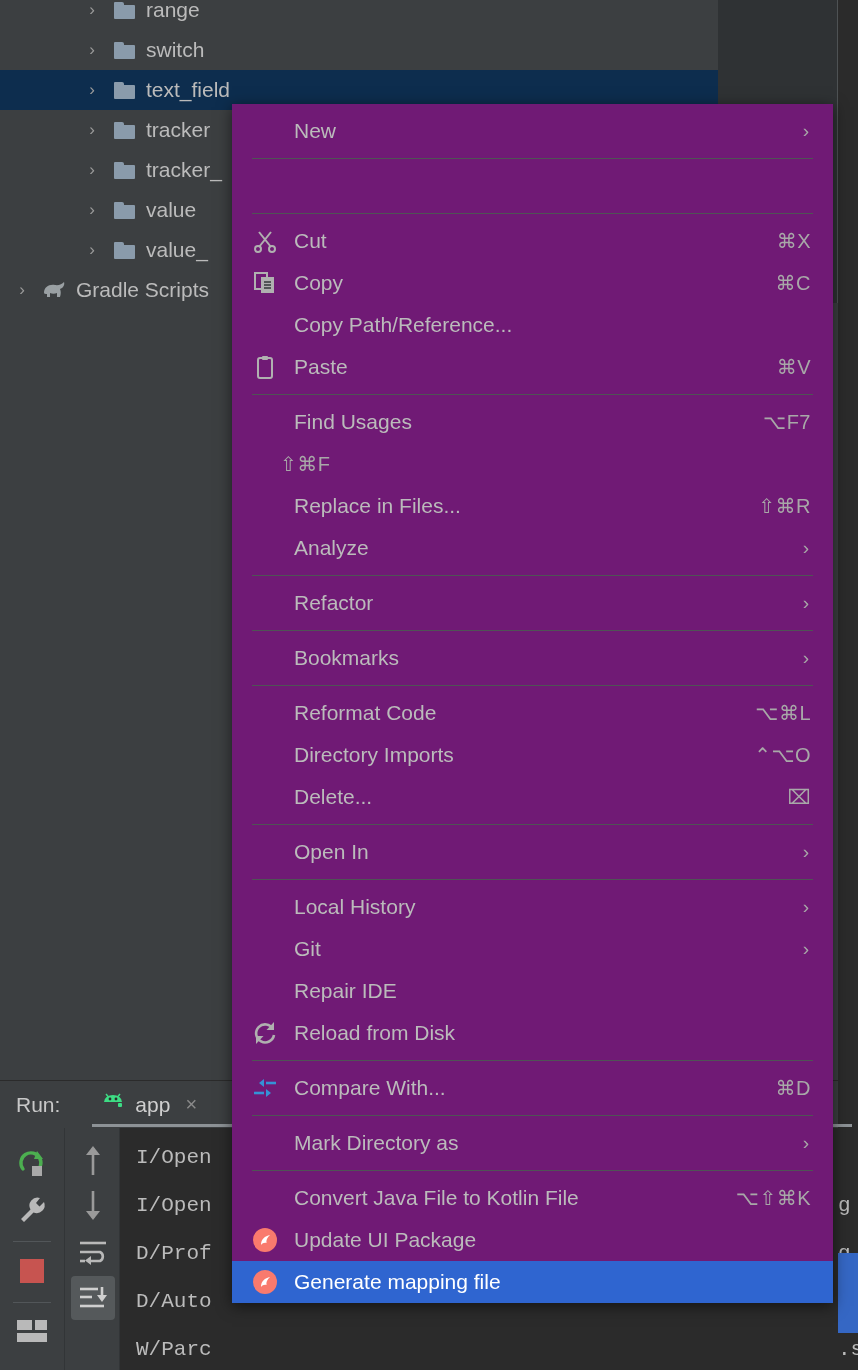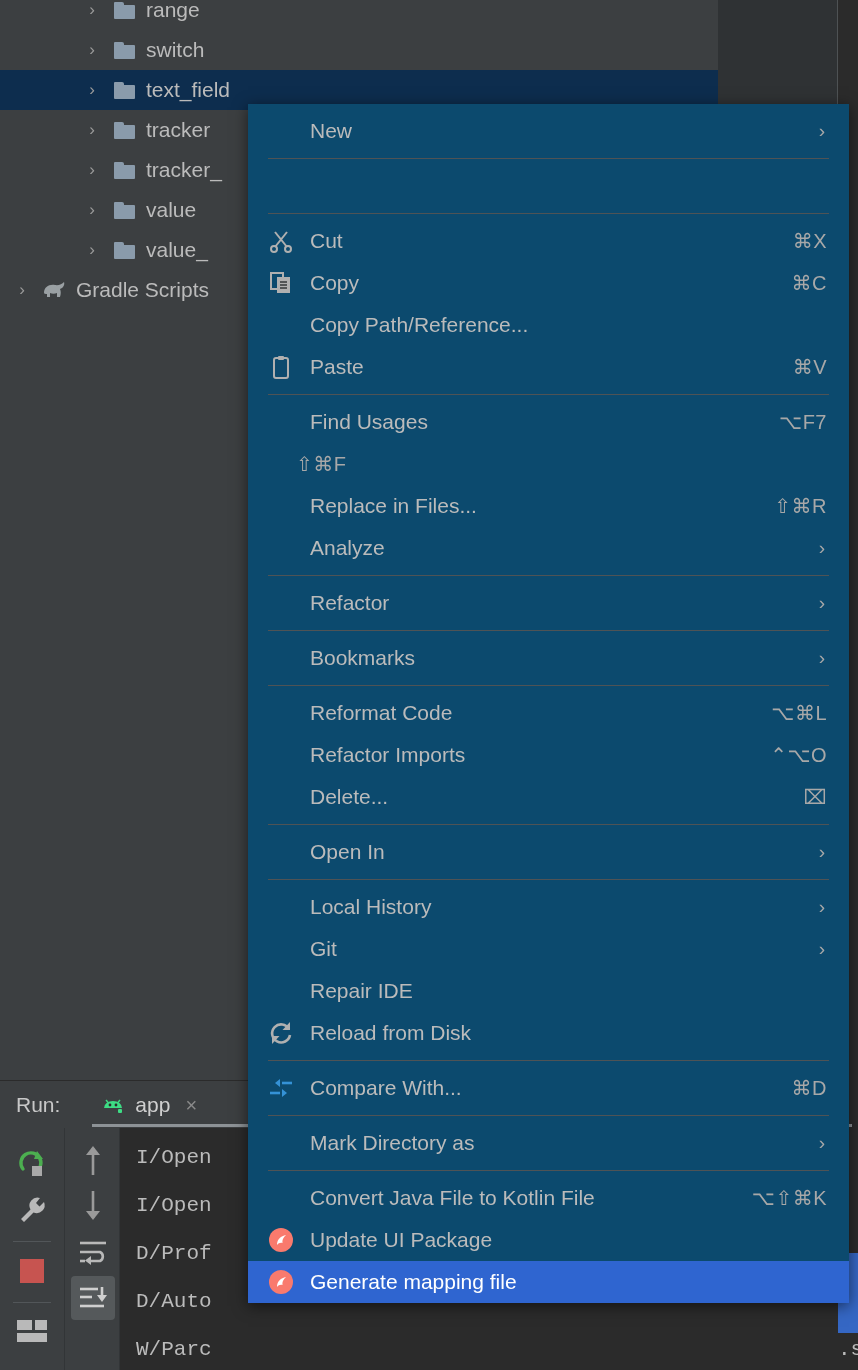--- a/index.html
+++ b/index.html
@@ -67,21 +67,21 @@
     position: absolute; left: 0; top: 1080px; width: 838px; height: 1px; background: #2b2b2b;
   }
   .run-header {
     position: absolute; left: 0; top: 1082px; width: 838px; height: 46px;
     background: #3c3f41; display: flex; align-items: center;
   }
   .run-label {
     margin-left: 16px; font-size: 21px; color: #c8c8c8;
   }
   .run-tab {
-    margin-left: 40px; display: flex; align-items: flex-end; gap: 9px;
+    margin-left: 40px; display: flex; align-items: flex-start; gap: 9px;
   }
   .android-ico { width: 26px; height: 18px; position: relative; }
   .run-tab-name { font-size: 21px; color: #cfcfcf; }
   .run-tab-close { font-size: 20px; color: #8a8a8a; margin-left: 6px; }
   .run-tab-underline {
     position: absolute; left: 92px; top: 1124px; width: 760px; height: 3px;
     background: #8d9296;
   }
 
   .run-toolbar-left {
@@ -112,22 +112,22 @@
   }
   .right-peek {
     position: absolute; left: 838px; top: 1128px; width: 20px; height: 242px;
     font-family: "Liberation Mono", monospace; font-size: 21px; color: #bbbbbb;
     padding-top: 6px; overflow: hidden;
   }
   .right-peek .console-line { height: 48px; line-height: 48px; }
 
   
   .ctx-menu {
-    position: absolute; left: 248px; top: 104px; width: 601px;
-    background: #0c4a6e;
+    position: absolute; left: 232px; top: 104px; width: 601px;
+    background: #701a75;
     box-shadow: 0 3px 14px rgba(0,0,0,0.55);
     padding: 6px 0 0 0;
   }
   .ctx-item {
     position: relative; height: 42px; display: flex; align-items: center;
     padding: 0 20px 0 0; color: #bbbbbb; font-size: 21px;
   }
   .ctx-item.selected { background: #2f65d0; color: #ffffff; }
   .ctx-ico {
     width: 30px; flex: 0 0 auto; margin-left: 18px; height: 42px;
@@ -386,21 +386,21 @@
         <span class="ctx-arrow">›</span>
       </div>
       <div class="ctx-sep"></div>
       <div class="ctx-item">
         <span class="ctx-ico"></span>
         <span class="ctx-text">Reformat Code</span>
         <span class="ctx-accel">⌥⌘L</span>
       </div>
       <div class="ctx-item">
         <span class="ctx-ico"></span>
-        <span class="ctx-text">Refactor Imports</span>
+        <span class="ctx-text">Directory Imports</span>
         <span class="ctx-accel">⌃⌥O</span>
       </div>
       <div class="ctx-item">
         <span class="ctx-ico"></span>
         <span class="ctx-text">Delete...</span>
         <span class="ctx-accel">⌧</span>
       </div>
       <div class="ctx-sep"></div>
       <div class="ctx-item">
         <span class="ctx-ico"></span>

